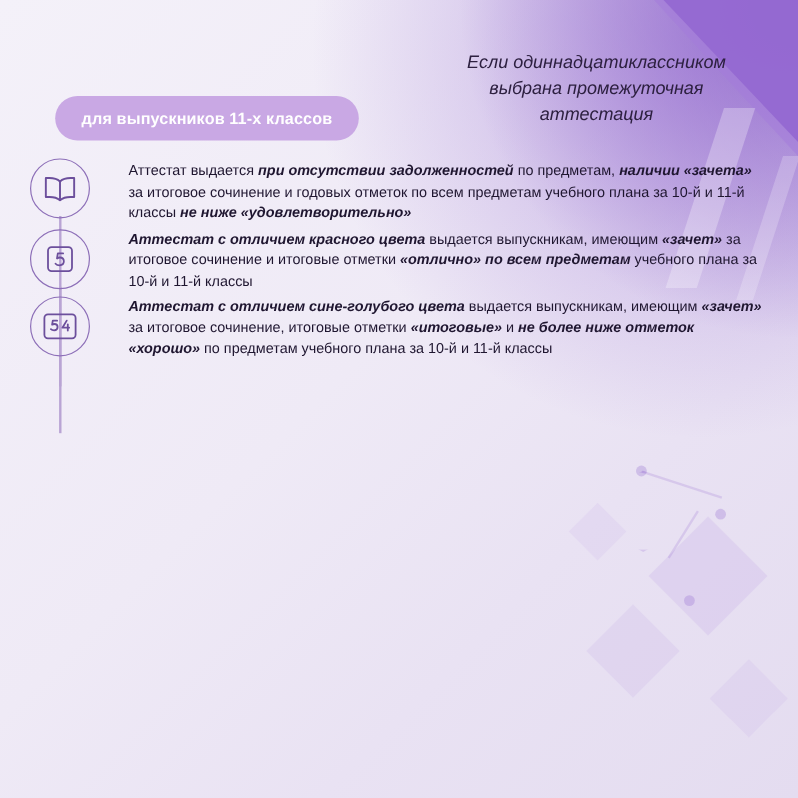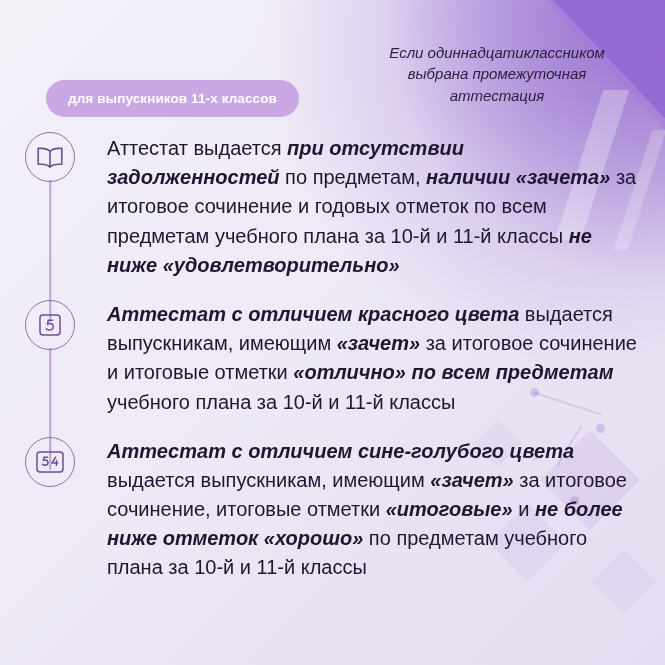--- a/index.html
+++ b/index.html
@@ -112,21 +112,21 @@
     position: absolute;
     left: 18px;
     top: 132px;
     width: 620px;
   }
   .row {
     position: relative;
     display: flex;
     align-items: flex-start;
   }
-  .row + .row { margin-top: 20px; }
+  .row + .row { margin-top: 4px; }
   .icon-col {
     position: relative;
     width: 64px;
     flex: 0 0 64px;
     display: flex;
     justify-content: center;
   }
   .icon-circle {
     position: relative;
     width: 48px;
@@ -146,21 +146,21 @@
     width: 1.5px;
     background: #b9a4d4;
     z-index: 1;
   }
   .c1 { top: 48px; height: 142px; }
   .c2 { top: 48px; height: 122px; }
   .text-col {
     flex: 1;
     padding-left: 25px;
     padding-top: 2px;
-    font-size: 20px;
+    font-size: 12px;
     line-height: 1.46;
     color: #1f1630;
   }
   .text-col b {
     font-weight: bold;
     font-style: italic;
   }
   .r2 .text-col, .r3 .text-col { padding-top: 0px; }
   svg { display: block; }
 </style>

